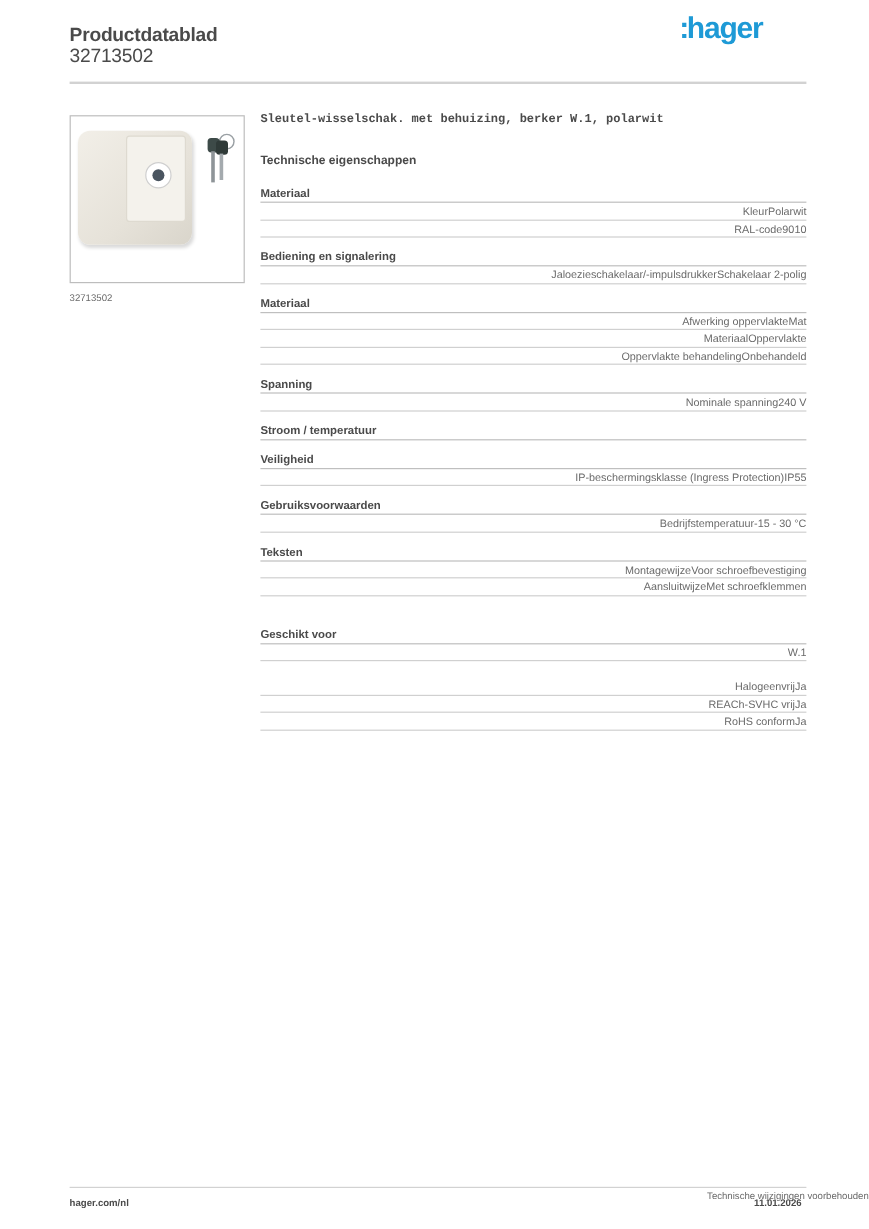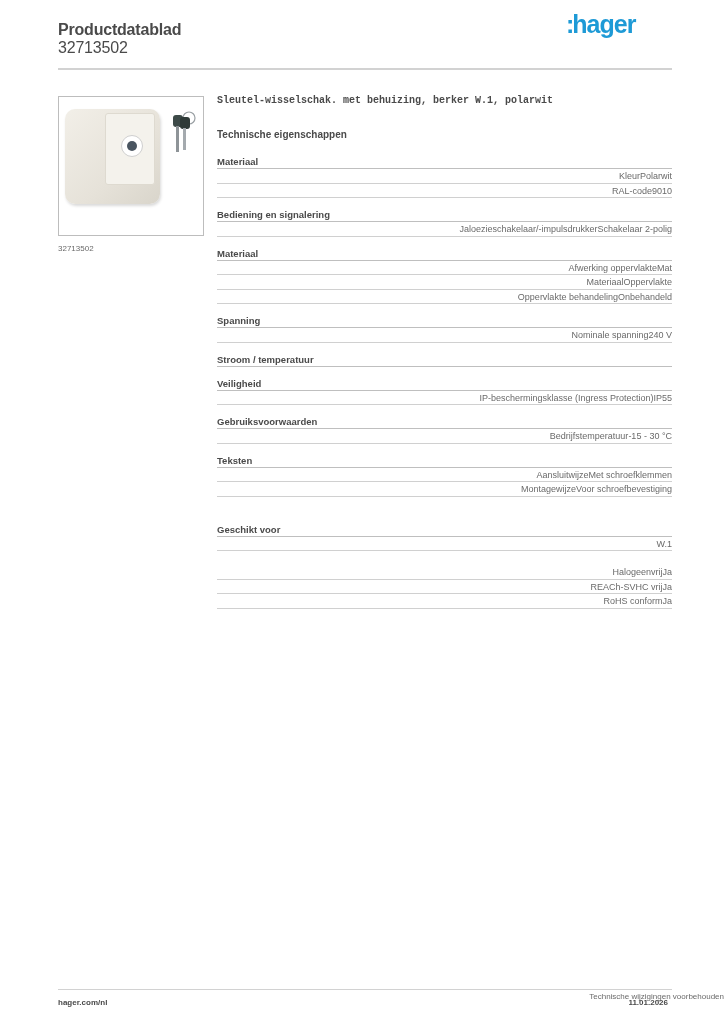--- a/index.html
+++ b/index.html
@@ -206,26 +206,26 @@
       <div class="row">
         <span>Bedrijfstemperatuur</span>
         <span>-15 - 30 °C</span>
       </div>
     </div>
     <div class="gap"></div>
 
     <div class="section">
       <div class="section-title">Teksten</div>
       <div class="row">
+        <span>Montagewijze</span>
+        <span>Voor schroefbevestiging</span>
+      </div>
+      <div class="row">
         <span>Aansluitwijze</span>
         <span>Met schroefklemmen</span>
-      </div>
-      <div class="row">
-        <span>Montagewijze</span>
-        <span>Voor schroefbevestiging</span>
       </div>
     </div>
     <div class="gap-lg"></div>
 
     <div class="section">
       <div class="section-title">Geschikt voor</div>
       <div class="row">
         <span>W.1</span>
         <span></span>
       </div>

